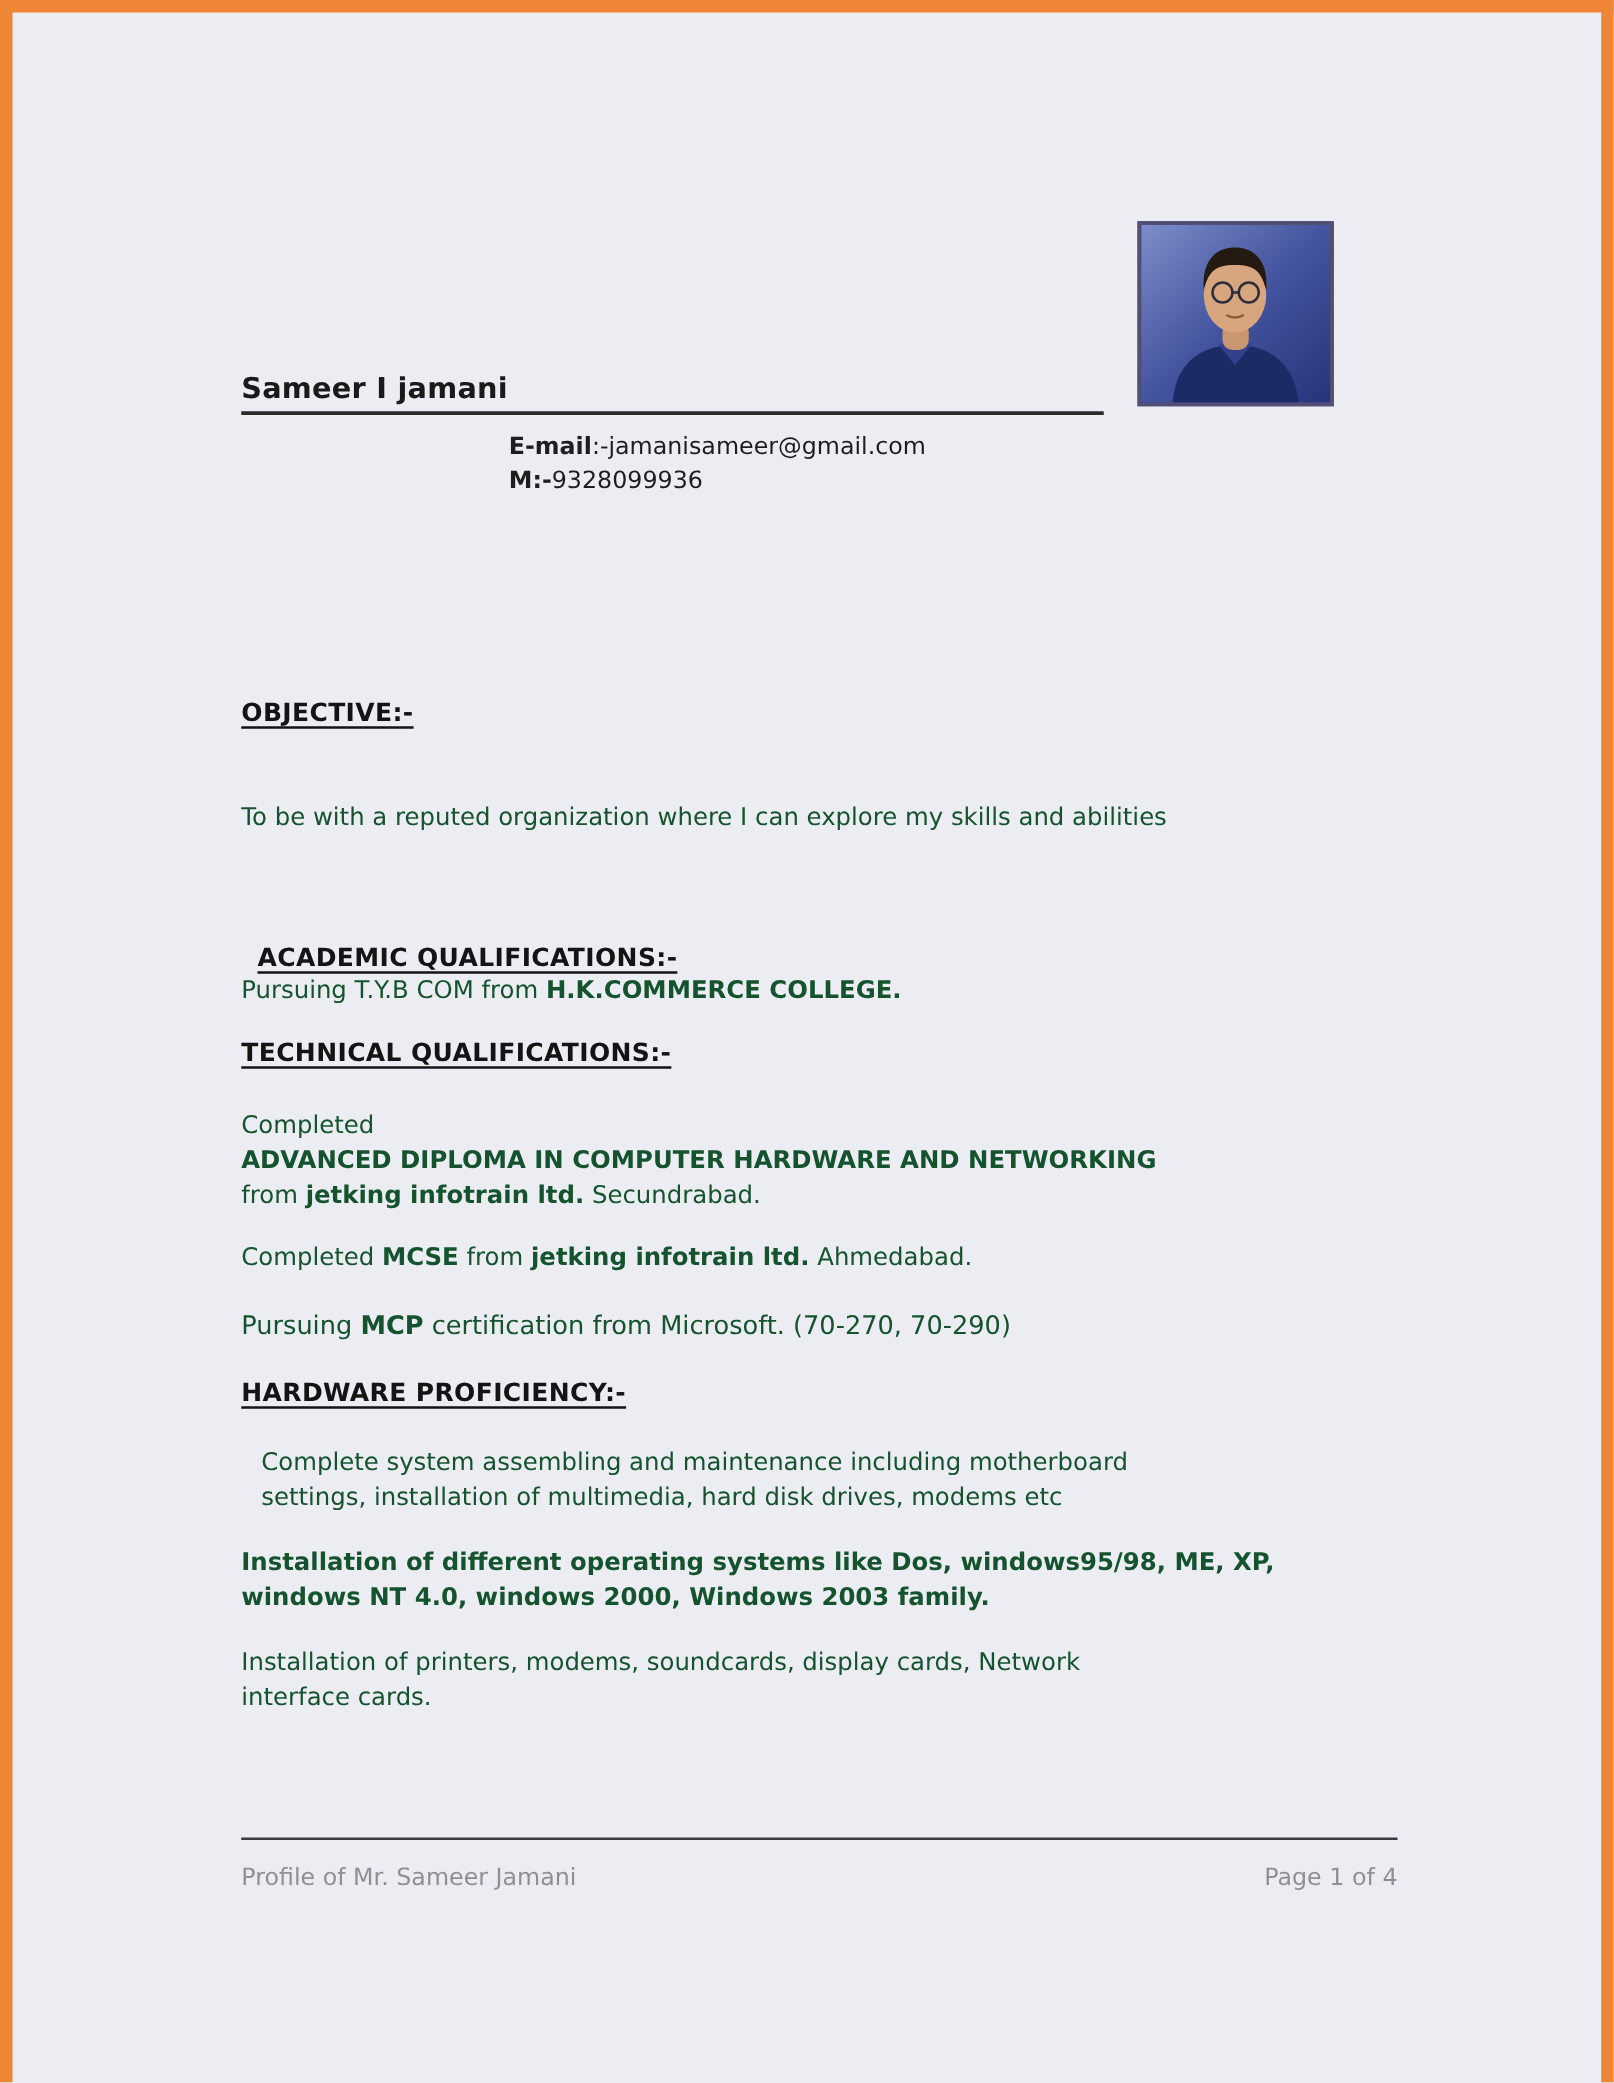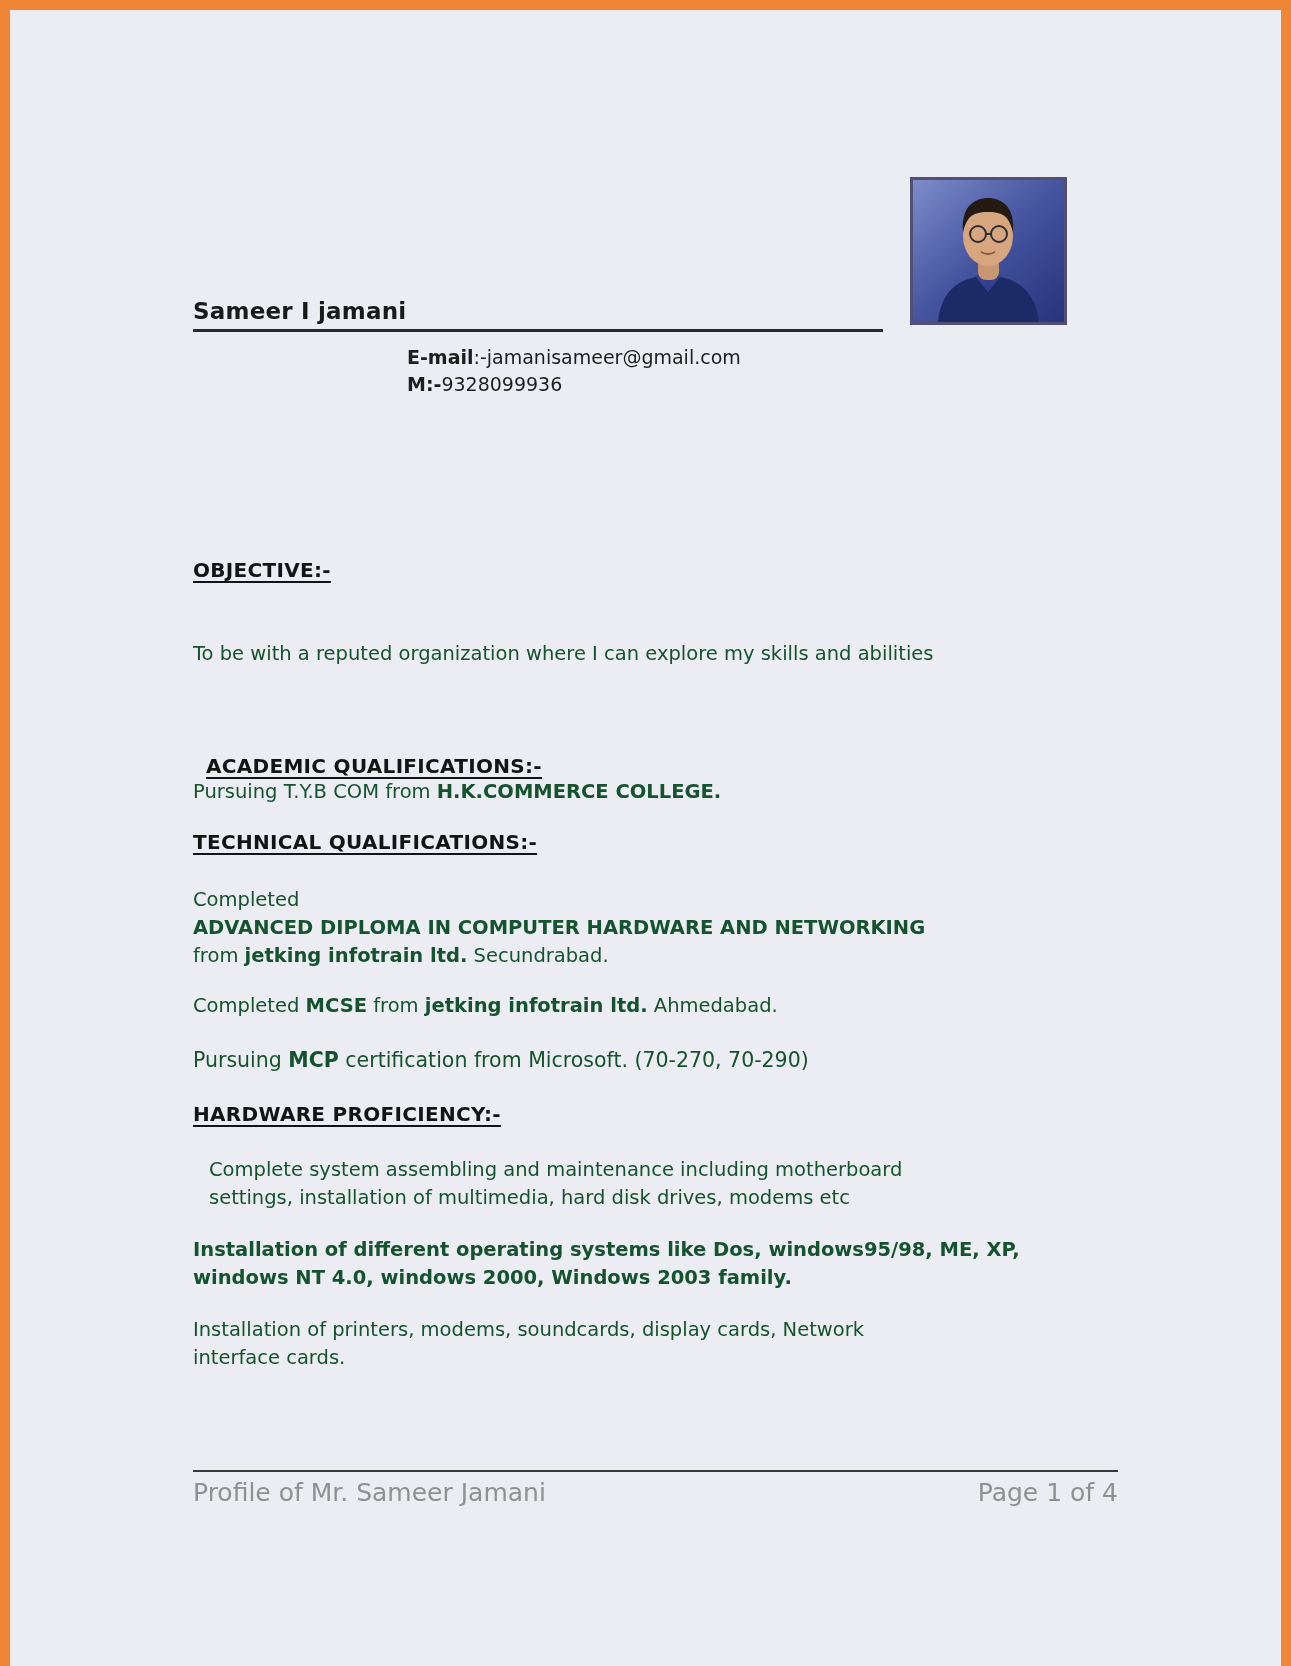--- a/index.html
+++ b/index.html
@@ -96,24 +96,24 @@
     color: #14532d;
   }
 
   
   .footer {
     position: absolute;
     left: 183px;
     top: 1460px;
     width: 925px;
     border-top: 2px solid #3a3a3a;
-    padding-top: 6px;
+    padding-top: 19px;
     display: flex;
     justify-content: space-between;
-    font-size: 25px;
+    font-size: 19px;
     color: #909090;
   }
 </style>
 </head>
 <body>
 
 <div class="page">
 
   <div class="photo-frame">
     <svg viewBox="0 0 151 142" preserveAspectRatio="none">

